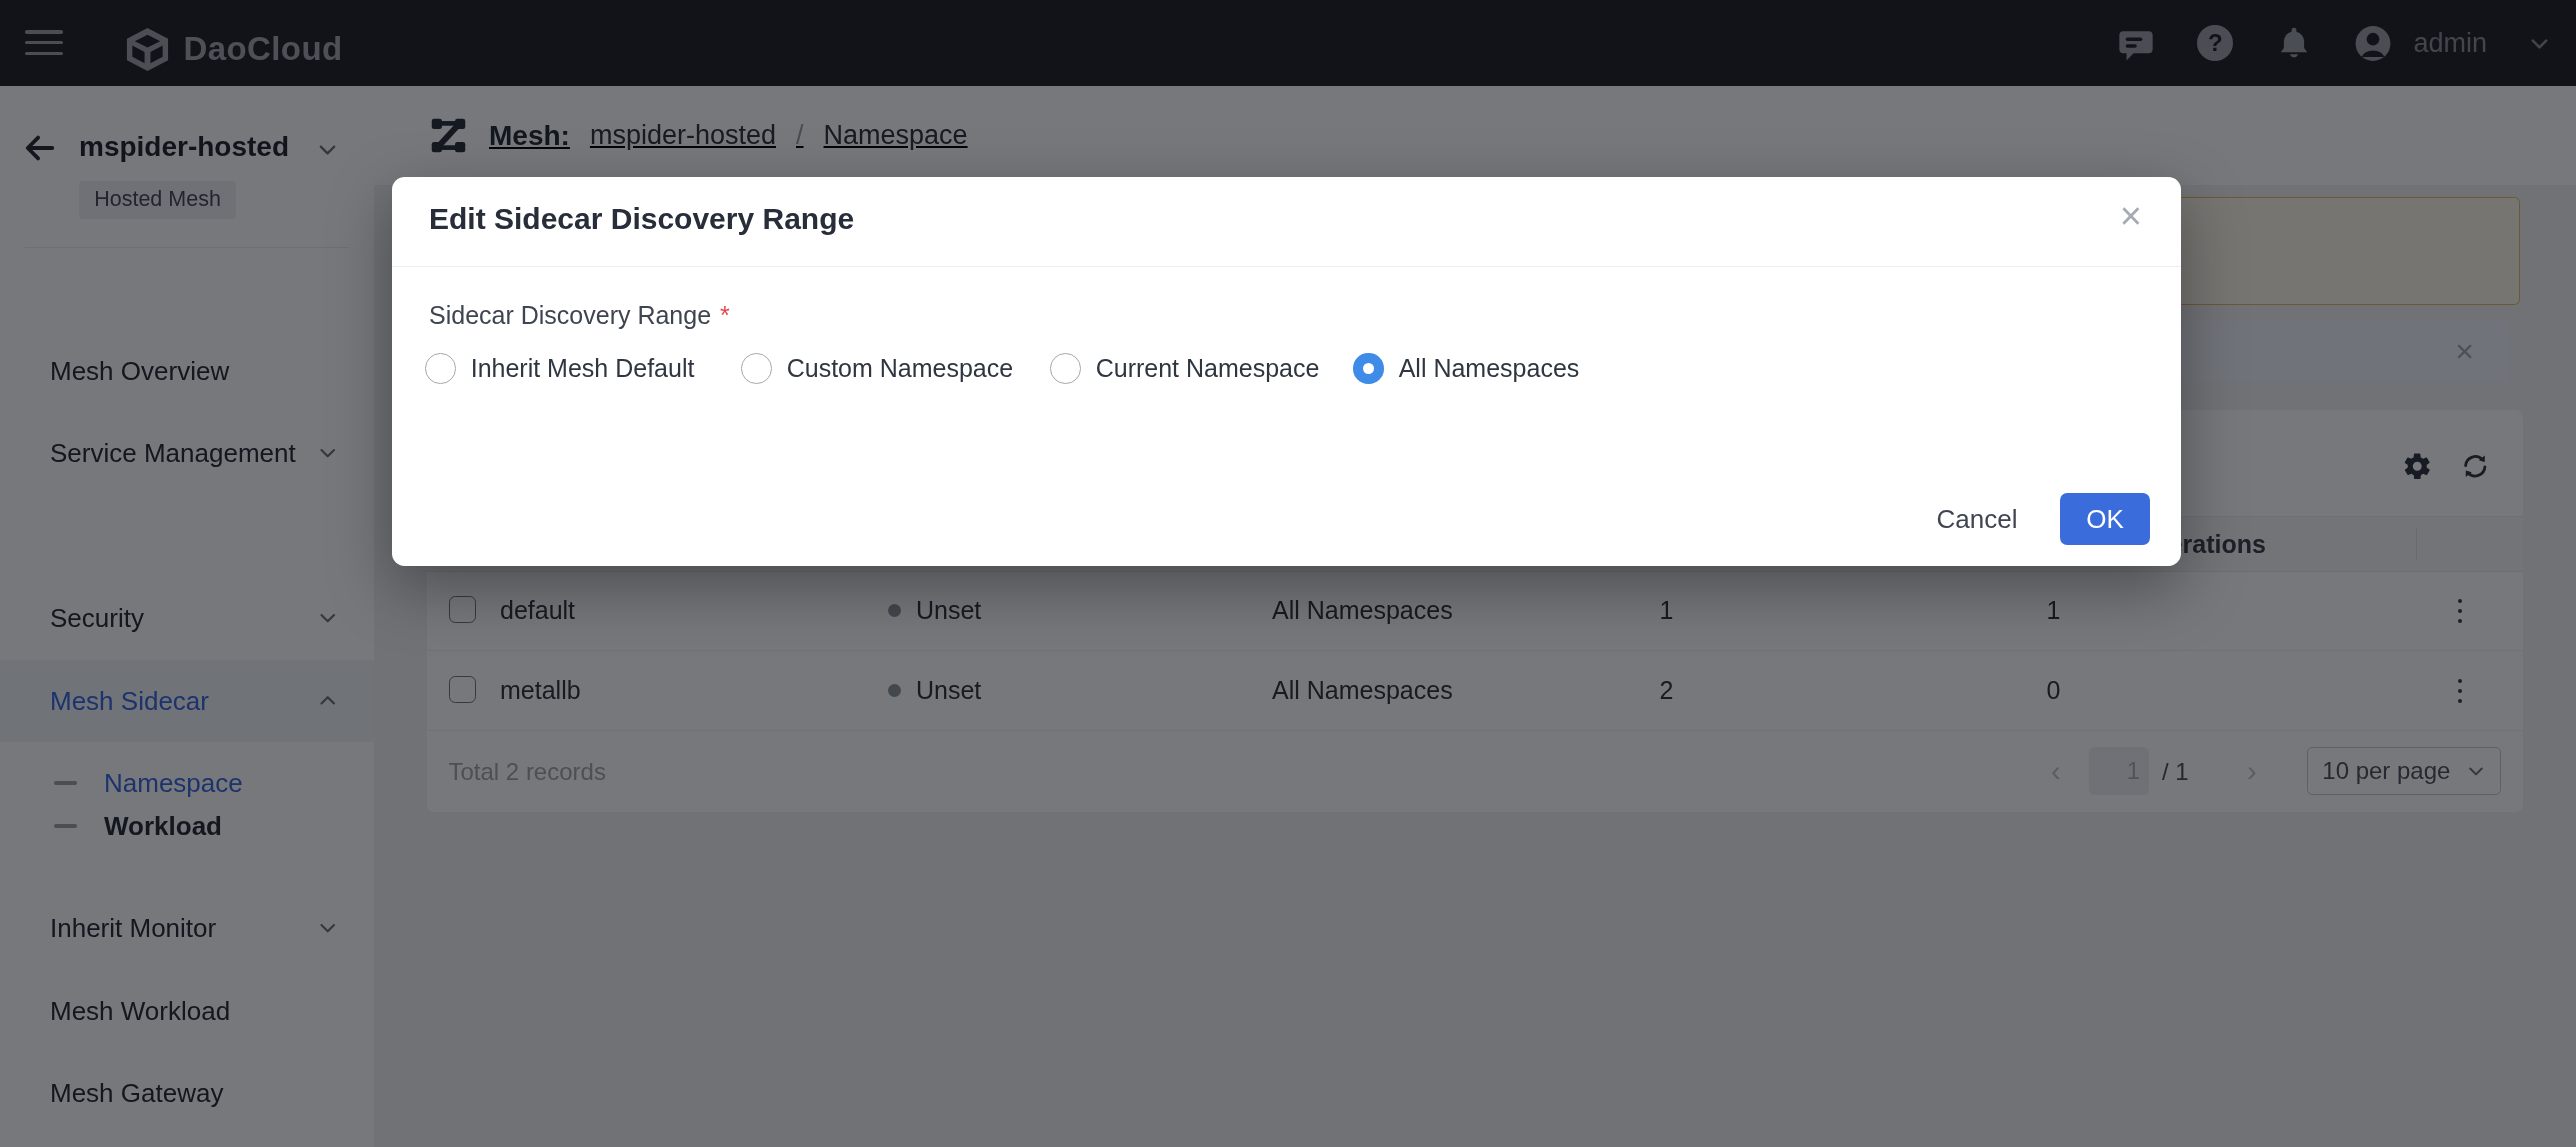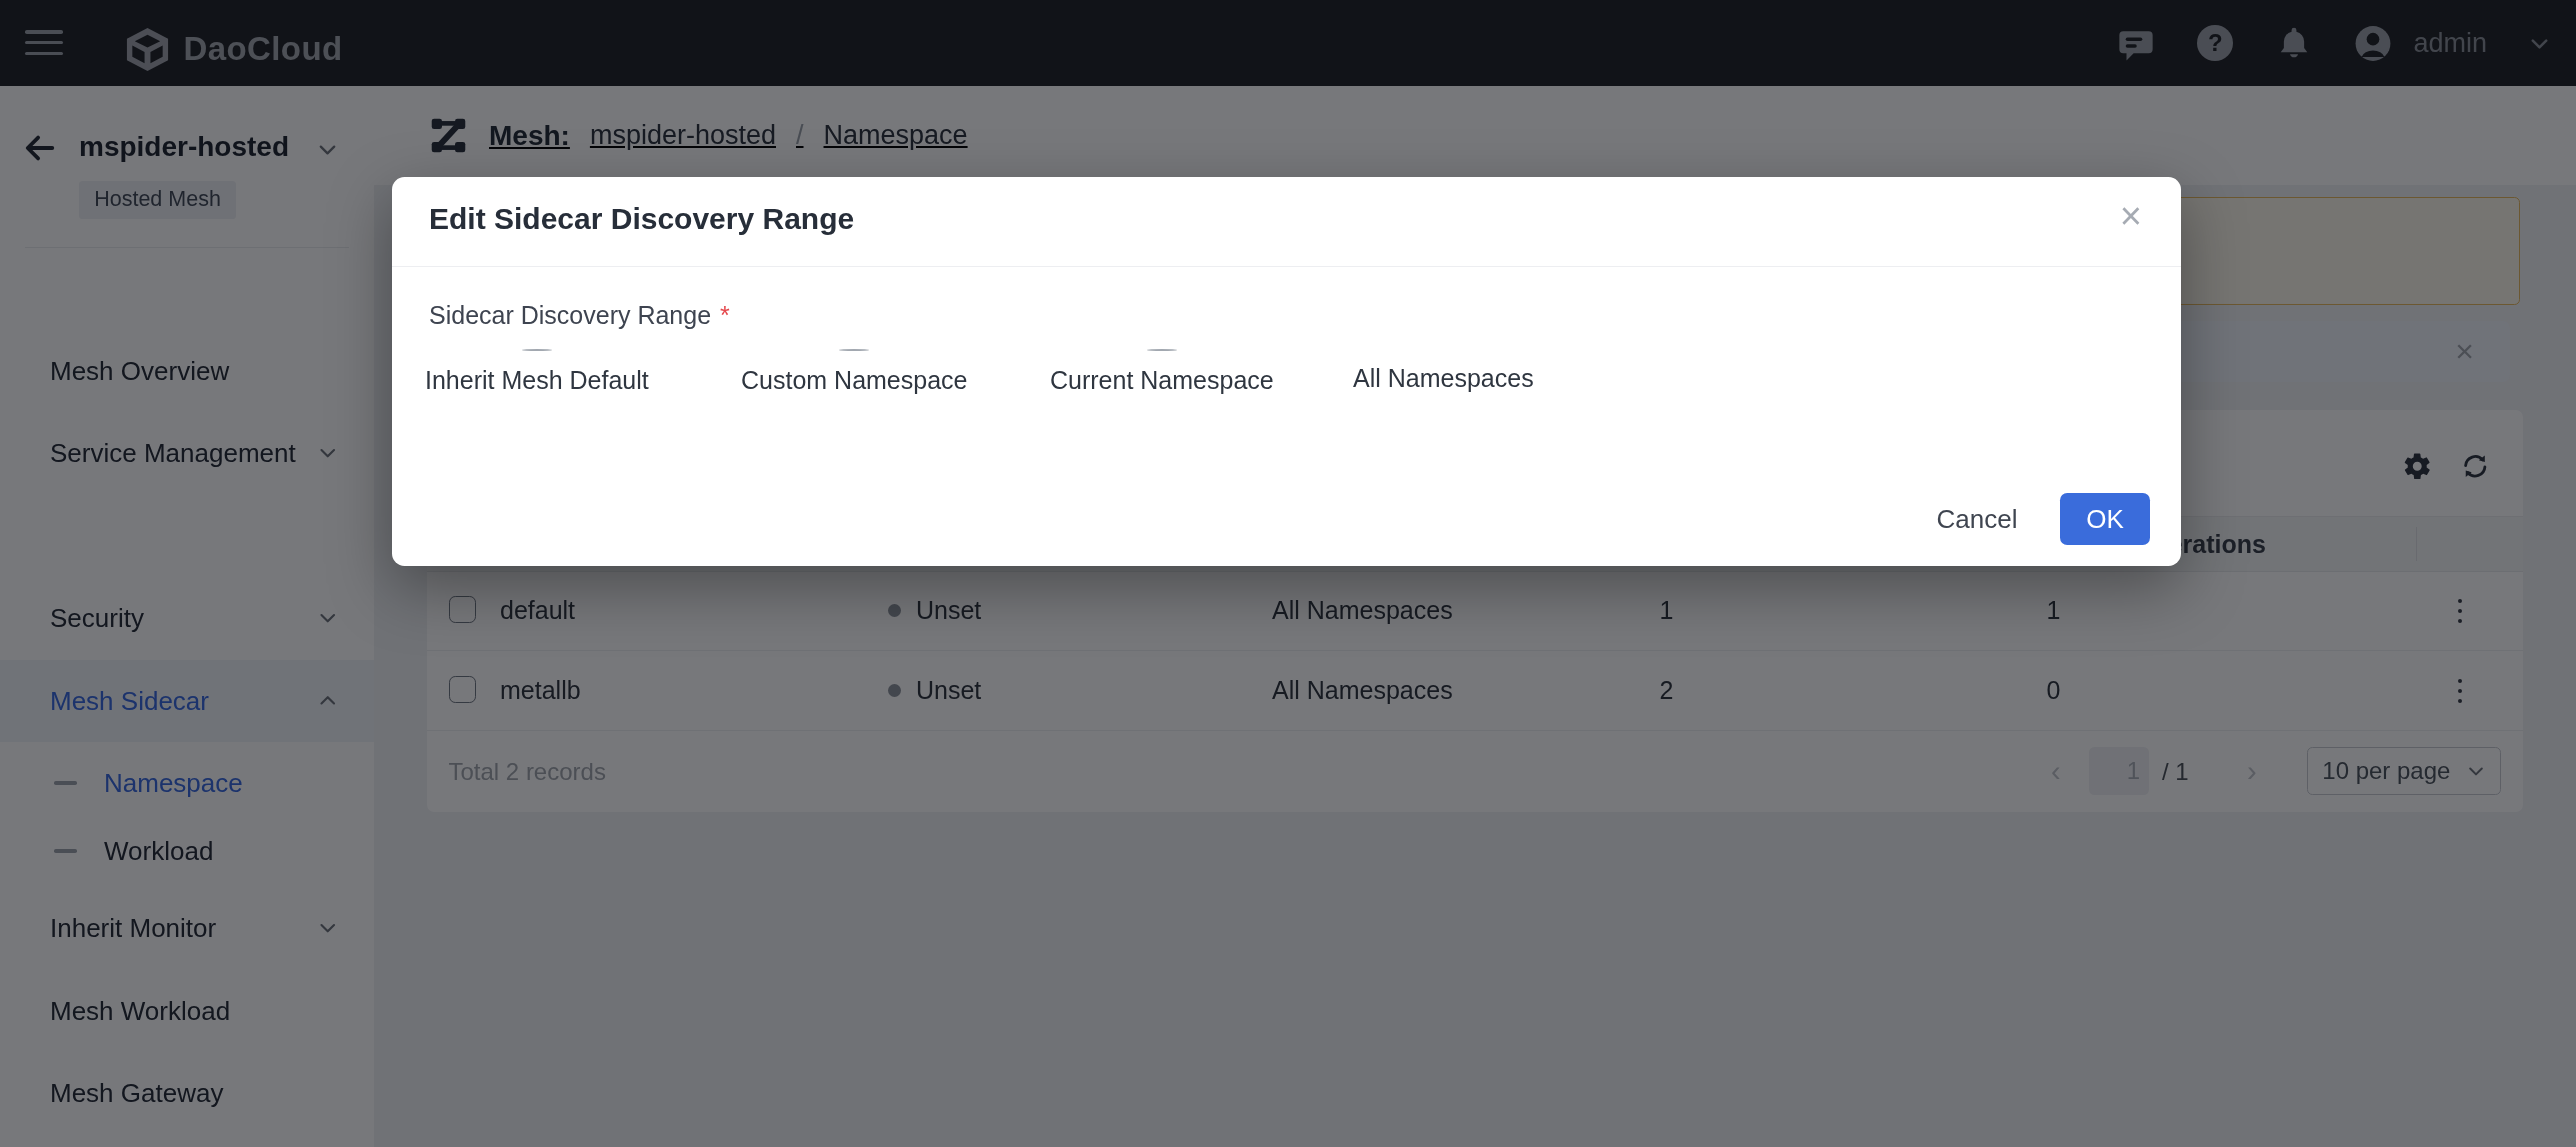--- a/index.html
+++ b/index.html
@@ -86,21 +86,21 @@
     padding:0 14.3px;font-size:24px;color:#4B525B;cursor:pointer;background:#fff;}
   
   .backdrop{position:absolute;inset:0;background:rgba(8,10,14,0.55);z-index:40;}
   .modal{position:absolute;left:392px;top:177px;width:1789px;height:389px;background:#FFFFFF;
     border-radius:12.5px;z-index:50;box-shadow:0 21.5px 63px rgba(0,0,0,.35);}
   .m-title{position:absolute;left:37px;top:25px;font-size:30px;font-weight:700;color:#272E39;}
   .m-close{position:absolute;right:39px;top:20px;font-size:38px;color:#A6ABB3;cursor:pointer;line-height:1;}
   .m-divider{position:absolute;left:0;right:0;top:89px;height:0.9px;background:#EDEEF1;}
   .m-label{position:absolute;left:37px;top:124px;font-size:25px;color:#3E4450;}
   .m-label .req{color:#E5484D;margin-left:9px;}
-  .radio-item{position:absolute;top:172px;height:39px;display:flex;align-items:center;gap:15.2px;cursor:pointer;flex-direction:column;}
+  .radio-item{position:absolute;top:172px;height:39px;display:flex;align-items:center;gap:15.2px;cursor:pointer;}
   .r1{left:33px;} .r2{left:349px;} .r3{left:658px;} .r4{left:961px;}
   .radio{width:30.5px;height:30.5px;border-radius:50%;border:1.8px solid #A2A8B0;box-sizing:border-box;background:#fff;}
   .radio.sel{border:none;background:#3E8BE8;position:relative;}
   .radio.sel::after{content:"";position:absolute;left:10px;top:10px;width:10.8px;height:10.8px;border-radius:50%;background:#fff;}
   .radio-item span{font-size:25px;color:#2F3640;}
   .m-cancel{position:absolute;left:1531px;top:316px;width:108px;height:52px;display:flex;align-items:center;
     justify-content:center;font-size:26px;color:#3F4550;cursor:pointer;border-radius:7.2px;}
   .m-ok{position:absolute;left:1668px;top:316px;width:90px;height:52px;background:#3A6CDB;border-radius:7.2px;
     display:flex;align-items:center;justify-content:center;font-size:26px;color:#FFFFFF;cursor:pointer;}
   svg{display:block;}
@@ -199,21 +199,21 @@
       <span class="chev">
           <svg width="21.5" height="21.5" viewBox="0 0 24 24" fill="none" stroke="#6A7078" stroke-width="2.4" stroke-linecap="round" stroke-linejoin="round">
             <path d="M5 15 l7-7 7 7"></path>
           </svg>
         </span>
     </div>
     <div class="sub-item blue" style="top:661px;">
       <span class="dash"></span>
       <span>Namespace</span>
     </div>
-    <div class="sub-item" style="top:729px;">
+    <div class="sub-item" style="top:704px;font-weight:bold;">
       <span class="dash"></span>
       <span>Workload</span>
     </div>
     <div class="nav-item" style="top:715px;margin-top:86px;">
       <span class="lbl">Inherit Monitor</span>
       <span class="chev">
           <svg width="21.5" height="21.5" viewBox="0 0 24 24" fill="none" stroke="currentColor" stroke-width="2.4" stroke-linecap="round" stroke-linejoin="round">
             <path d="M5 9 l7 7 7-7"></path>
           </svg>
         </span>

